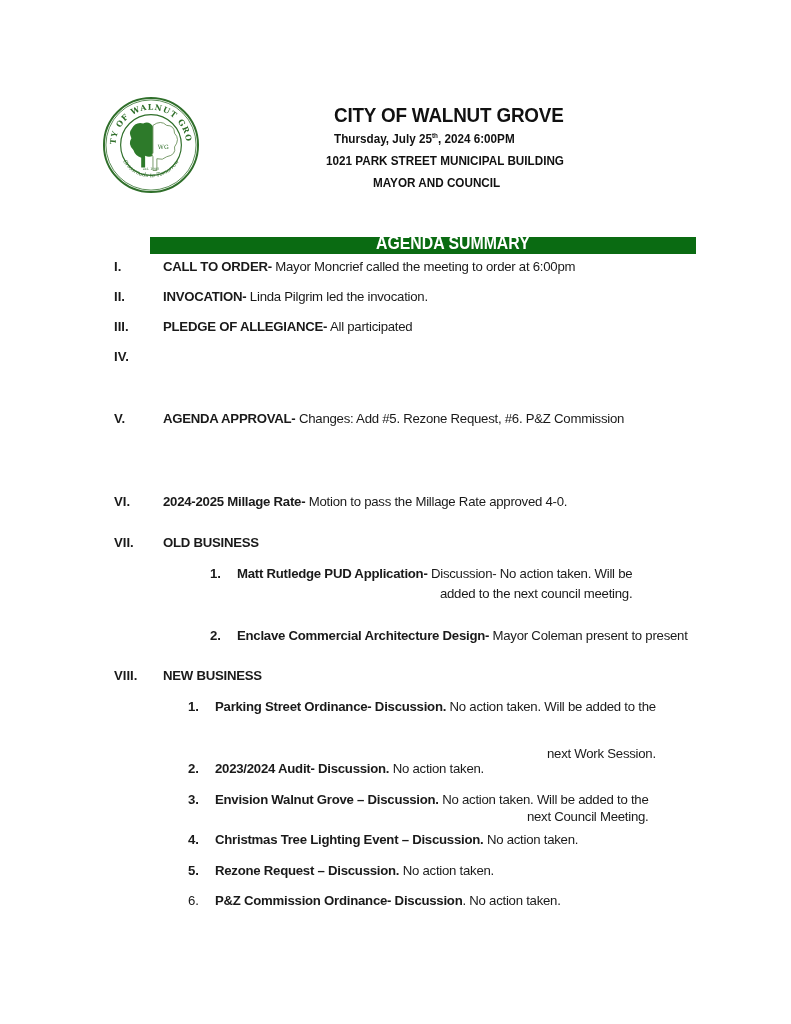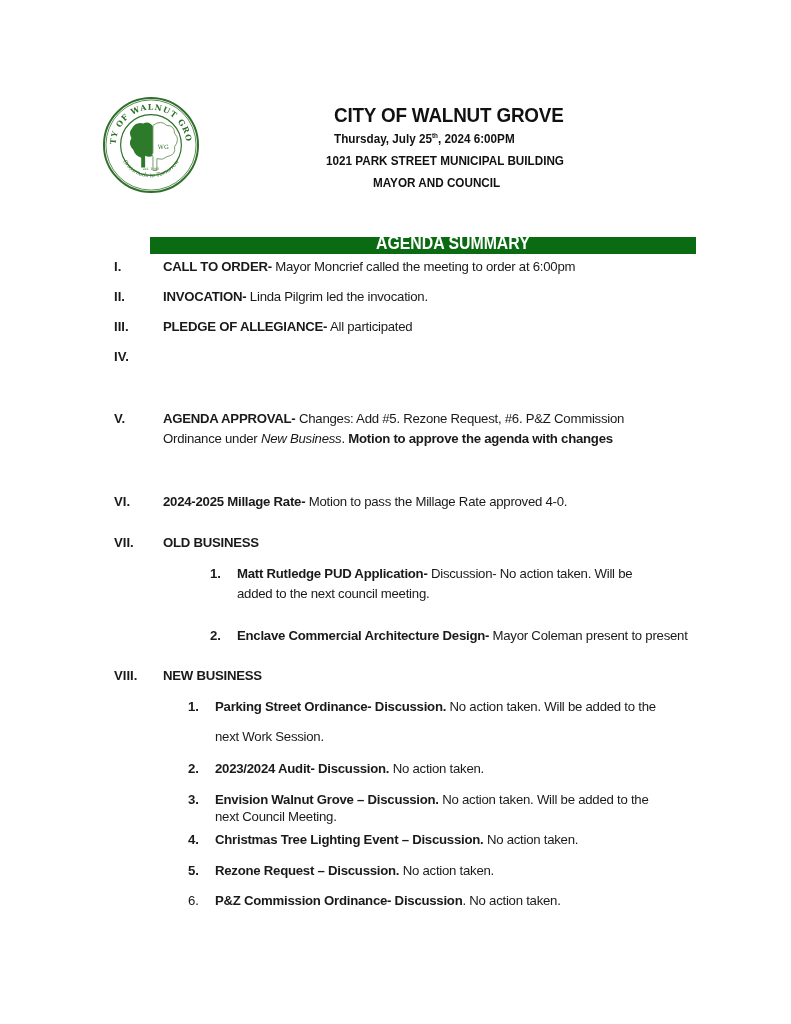--- a/index.html
+++ b/index.html
@@ -13,21 +13,21 @@
     .hdr-date { left: 334px; top: 131px; font-size: 13px; transform: scaleX(0.9); transform-origin: left top; }
     .hdr-date sup { font-size: 7px; vertical-align: 5px; }
     .hdr-addr { left: 326px; top: 153px; font-size: 13px; transform: scaleX(0.9); transform-origin: left top; }
     .hdr-body { left: 373px; top: 175px; font-size: 13px; transform: scaleX(0.9); transform-origin: left top; }
 
     .bar { position: absolute; left: 150px; top: 237px; width: 546px; height: 17px; background: #0a6b12; }
     .bar-label { position: absolute; left: 376px; top: 233px; font-family: "Liberation Sans", sans-serif; font-weight: bold; font-size: 18px; color: #ffffff; transform: scaleX(0.88); transform-origin: left top; white-space: nowrap; }
 
     .item { position: absolute; font-family: "Liberation Sans", sans-serif; font-size: 13.2px; line-height: 20px; color: #1a1a1a; }
     .item .num { position: absolute; left: 0; top: 0; font-weight: bold; }
-    .item .txt { position: absolute; white-space: nowrap; letter-spacing: -0.25px; }
+    .item .txt { position: absolute; white-space: nowrap; letter-spacing: -0.25px; text-align: right; }
     .item .txt div { white-space: nowrap; }
     .b { font-weight: bold; }
     .i { font-style: italic; }
 
     .rn { left: 114px; }
     .rn .txt { left: 49px; }
     .sub { left: 188px; }
     .sub .num { left: 0; }
     .sub .txt { left: 27px; }
     .plainnum { font-weight: normal !important; }
@@ -87,21 +87,20 @@
   <div class="item rn" style="top:347px">
     <span class="num">IV.</span>
     <div class="txt">
     </div>
   </div>
 
   <div class="item rn" style="top:409px">
     <span class="num">V.</span>
     <div class="txt">
       <div><span class="b">AGENDA APPROVAL-</span><span> Changes: Add #5. Rezone Request, #6. P&amp;Z Commission</span></div>
-      <div><span>Ordinance under </span><span class="i">New Business</span><span>. </span><span class="b">Motion to approve the agenda with changes</span></div>
     </div>
   </div>
 
   <div class="item rn" style="top:492px">
     <span class="num">VI.</span>
     <div class="txt"><span class="b">2024-2025 Millage Rate-</span><span> Motion to pass the Millage Rate approved 4-0.</span></div>
   </div>
 
   <div class="item rn" style="top:533px">
     <span class="num">VII.</span>
@@ -124,21 +123,21 @@
 
   <div class="item rn" style="top:666px">
     <span class="num">VIII.</span>
     <div class="txt"><span class="b">NEW BUSINESS</span></div>
   </div>
 
   <div class="item sub" style="top:697px">
     <span class="num">1.</span>
     <div class="txt">
       <div><span class="b">Parking Street Ordinance- Discussion.</span><span> No action taken. Will be added to the</span></div>
-      <div style="margin-top:10px">next Work Session.</div>
+      <div style="margin-top:27px">next Work Session.</div>
     </div>
   </div>
   <div class="item sub" style="top:759px">
     <span class="num">2.</span>
     <div class="txt"><span class="b">2023/2024 Audit- Discussion.</span><span> No action taken.</span></div>
   </div>
   <div class="item sub" style="top:790px">
     <span class="num">3.</span>
     <div class="txt">
       <div><span class="b">Envision Walnut Grove – Discussion.</span><span> No action taken. Will be added to the</span></div>

